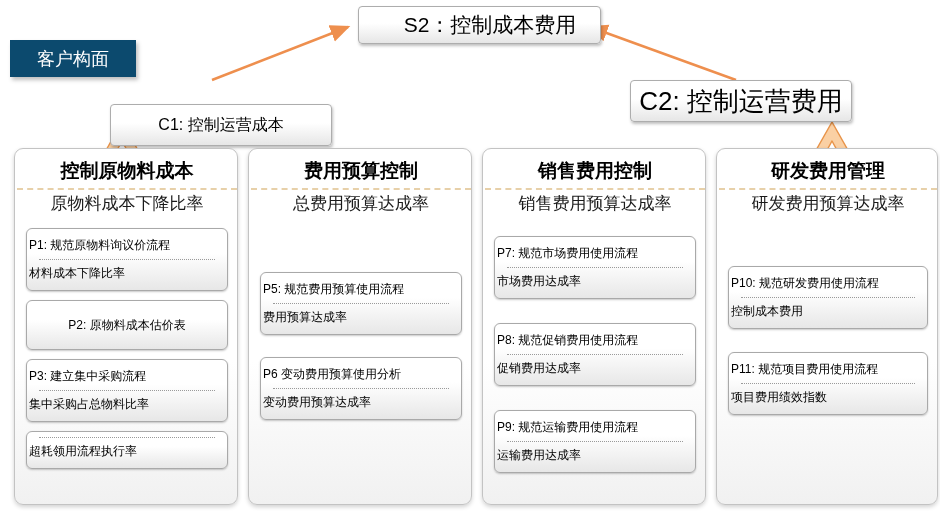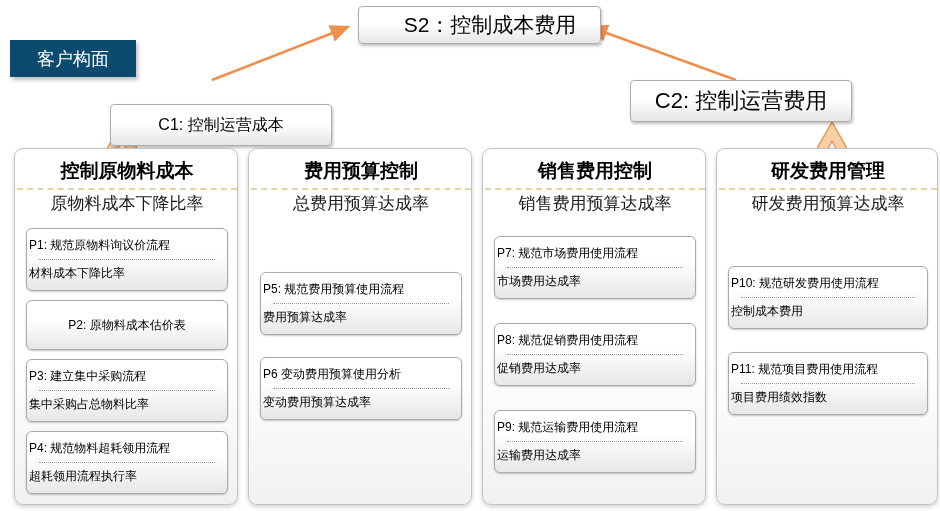--- a/index.html
+++ b/index.html
@@ -9,21 +9,21 @@
   
   .node{
     position:absolute;display:flex;align-items:center;justify-content:center;
     background:linear-gradient(180deg,#ffffff 45%,#e6e6e6 100%);
     border:1px solid #adadad;border-radius:4px;
     box-shadow:1px 2px 3px rgba(0,0,0,.25);
     white-space:nowrap;
   }
   .node-s2{left:358px;top:6px;width:220px;height:36px;font-size:21px;padding-left:21px;}
   .node-c1{left:110px;top:80px;width:220px;height:40px;font-size:16px;margin-top:24px;}
-  .node-c2{left:630px;top:80px;width:220px;height:40px;font-size:22px;}
+  .node-c2{left:630px;top:80px;width:220px;height:40px;font-size:26px;}
 
   
   .badge{
     position:absolute;left:10px;top:40px;width:126px;height:37px;
     background:#0c4a6e;color:#fff;font-size:18px;
     display:flex;align-items:center;justify-content:center;
     box-shadow:2px 3px 4px rgba(0,0,0,.25);
   }
 
   
@@ -105,21 +105,20 @@
       </div>
       <div class="item single">
         <div class="item-line1">P2: 原物料成本估价表</div>
       </div>
       <div class="item">
         <div class="item-line1">P3: 建立集中采购流程</div>
         <div class="item-div"></div>
         <div class="item-line2">集中采购占总物料比率</div>
       </div>
       <div class="item">
-        <div class="item-line1">P4: 规范物料超耗领用流程</div>
         <div class="item-div"></div>
         <div class="item-line2">超耗领用流程执行率</div>
       </div>
     </div>
   </div>
 
   <div class="panel panel-2">
     <div class="panel-title">费用预算控制</div>
     <div class="panel-dash"></div>
     <div class="panel-metric">总费用预算达成率</div>

